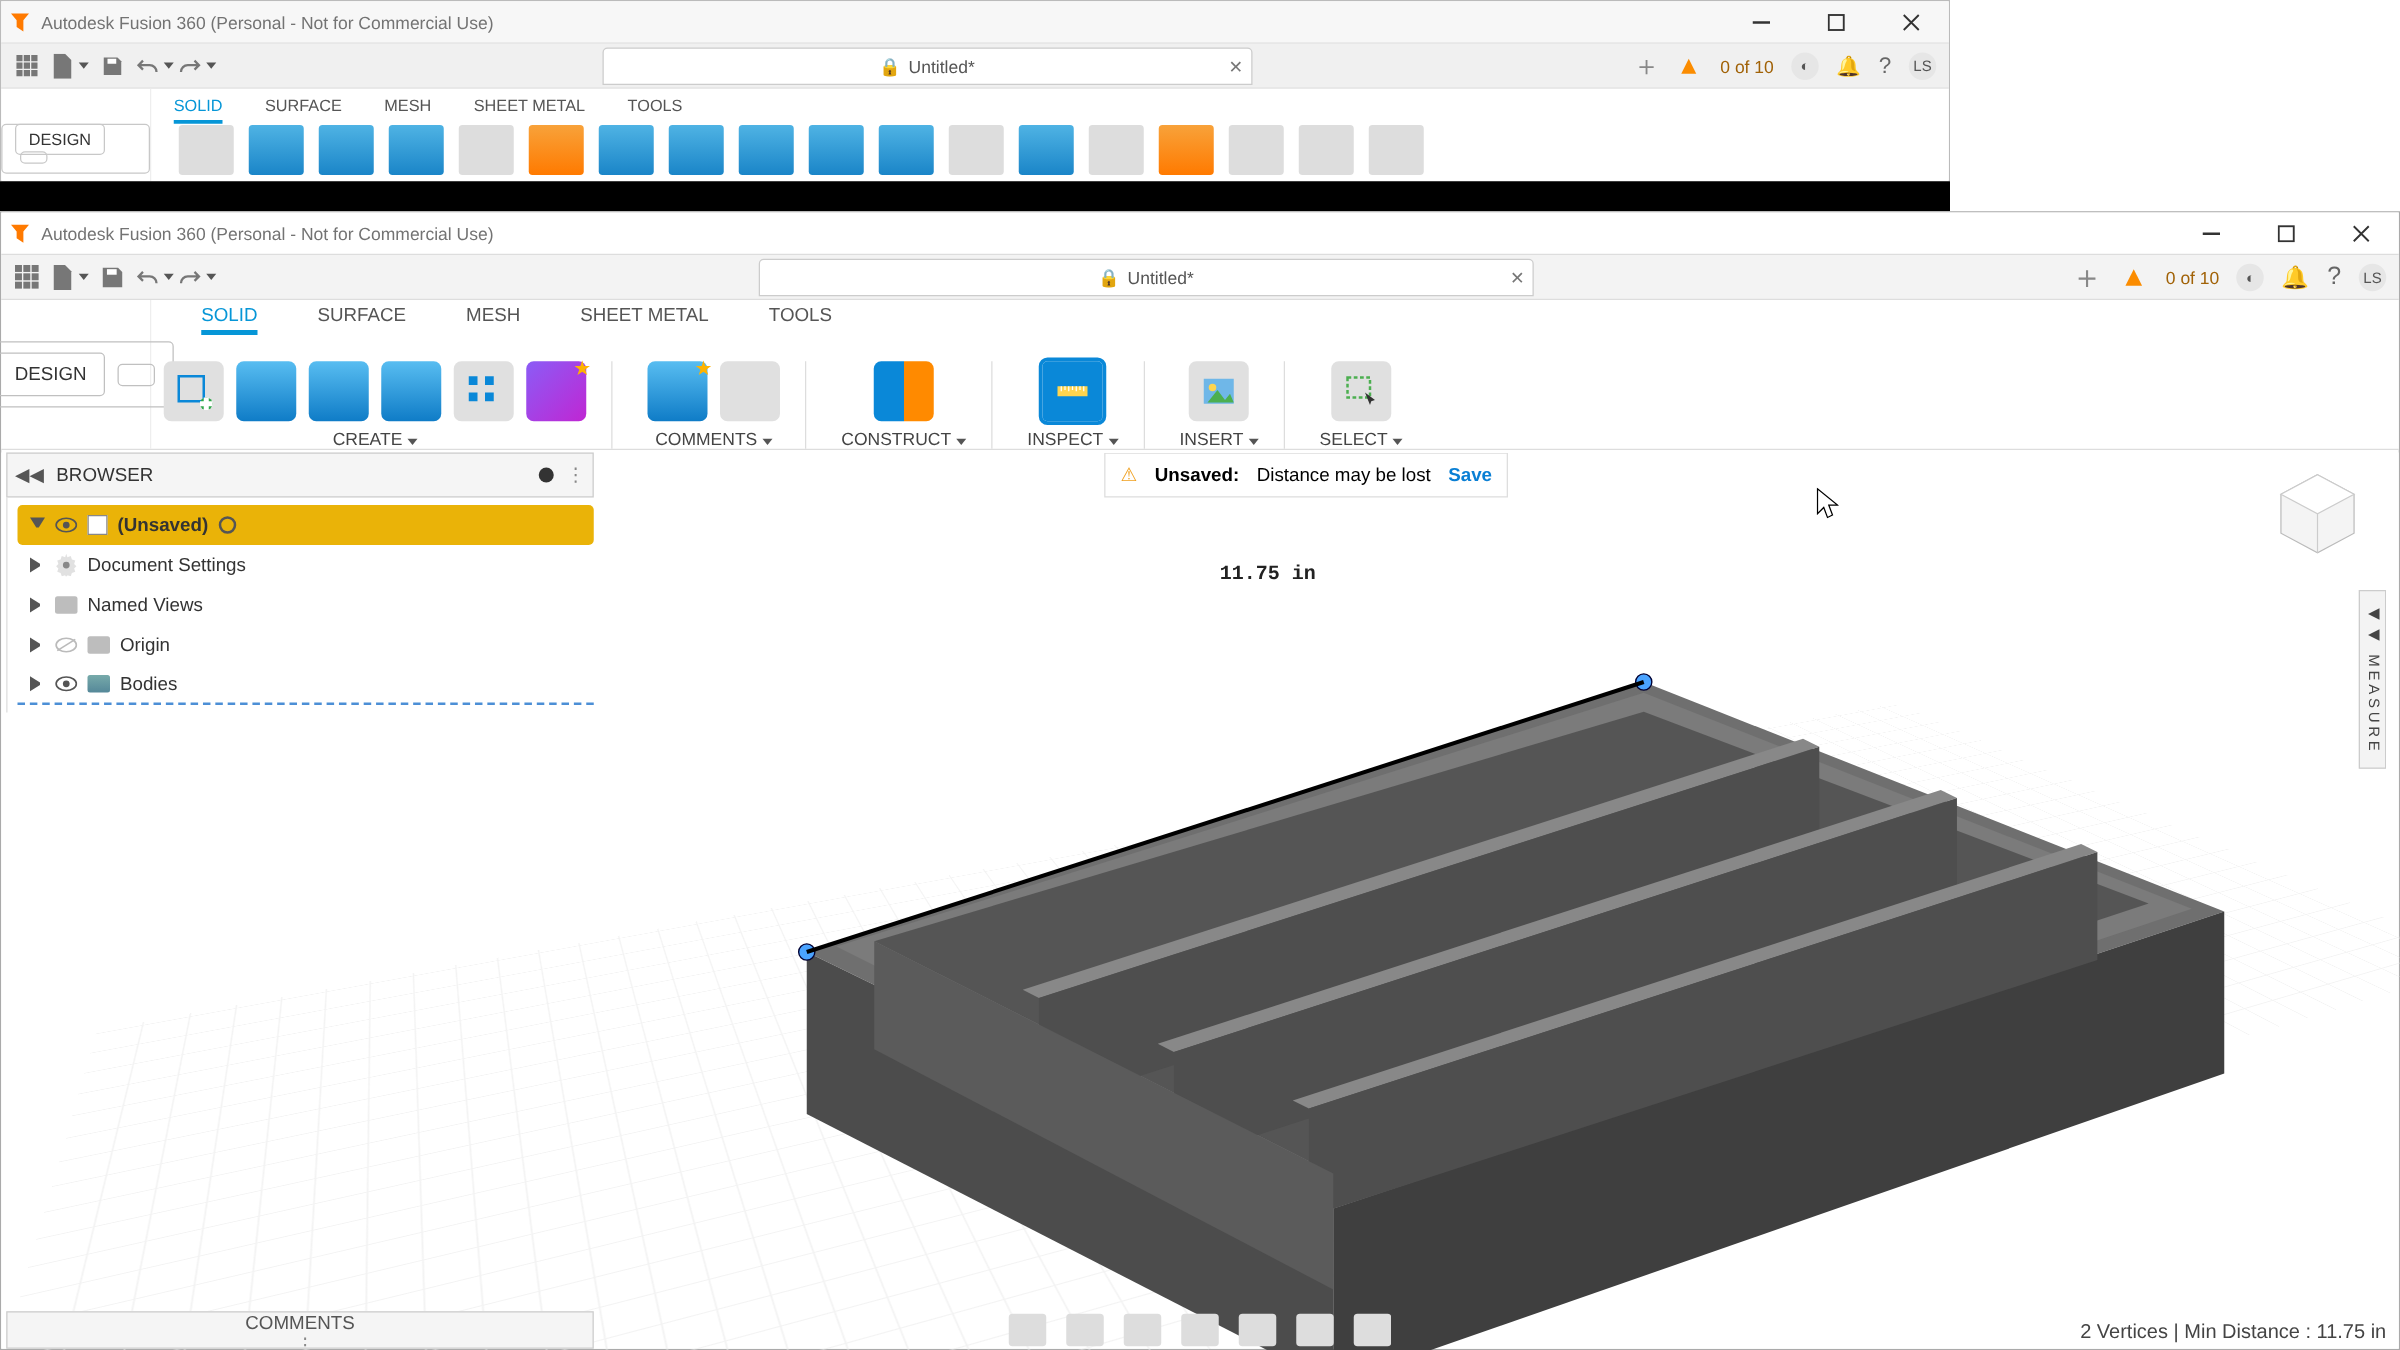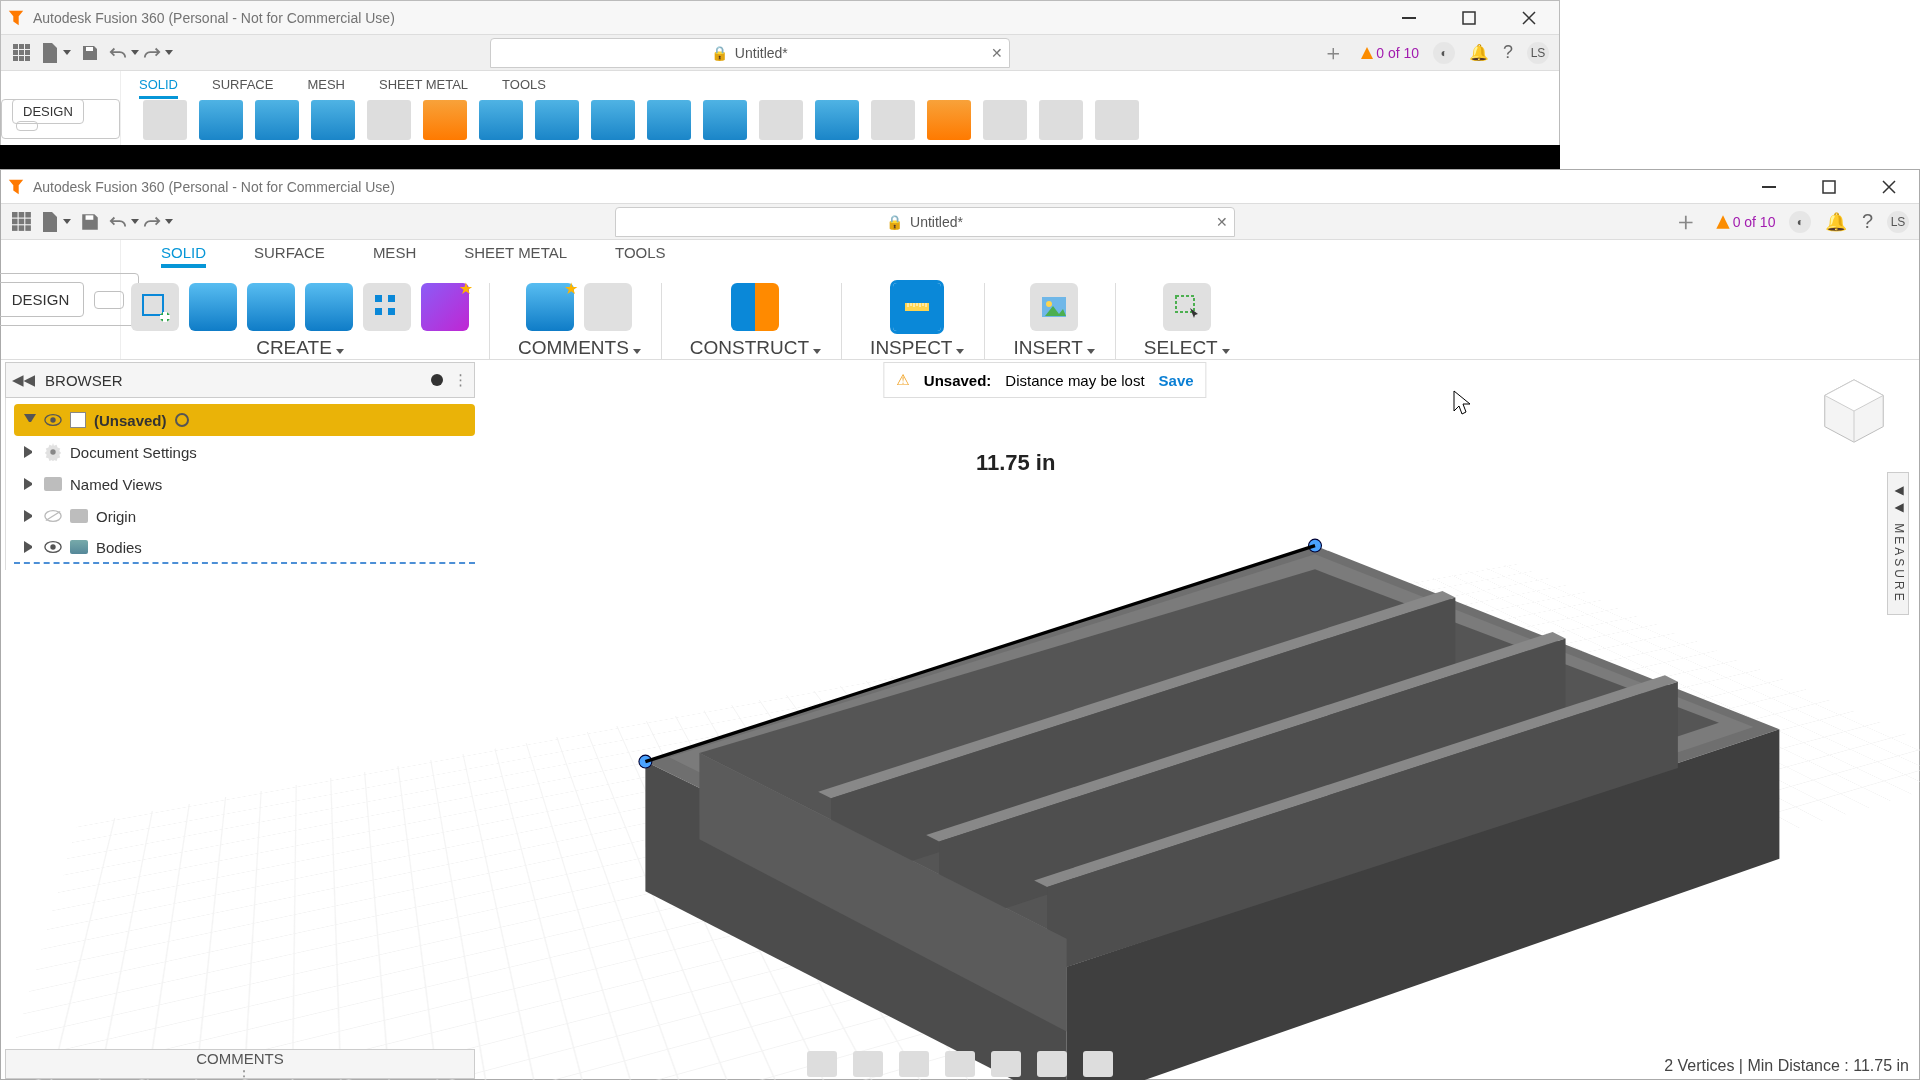--- a/index.html
+++ b/index.html
@@ -15,21 +15,21 @@
   .win-btn { width: 36px; height: 28px; display: flex; align-items: center; justify-content: center; color: #333; }
   .win-btn svg { width: 14px; height: 14px; }
 
   .qat { height: 36px; display: flex; align-items: center; background: #f0f0f0; border-bottom: 1px solid #ddd; padding-left: 6px; }
   .qat .grid-icon, .qat .file-icon, .qat .save-icon, .qat .undo-icon, .qat .redo-icon { width: 30px; height: 30px; display: flex; align-items: center; justify-content: center; margin-right: 4px; color: #555; }
   .tab-well { flex: 1; display: flex; align-items: center; justify-content: center; position: relative; }
   .doctab { background: #fff; border: 1px solid #ccc; border-radius: 4px 4px 0 0; height: 30px; min-width: 520px; display: flex; align-items: center; justify-content: center; font-size: 14px; color: #555; position: relative; }
   .doctab .lock { margin-right: 6px; color: #777; }
   .doctab .close { position: absolute; right: 6px; color: #777; }
   .qat-right { display: flex; align-items: center; gap: 14px; padding-right: 10px; }
-  .ext-count { display: flex; align-items: center; gap: 0; font-size: 14px; color: #a21caf; text-align: right; }
+  .ext-count { display: flex; align-items: center; gap: 16px; font-size: 14px; color: #a16207; text-align: right; }
   .circ-icon { width: 22px; height: 22px; border-radius: 50%; background: #e6e6e6; display: flex; align-items: center; justify-content: center; font-size: 12px; color: #555; }
 
   .ribbon-row { height: 74px; display: flex; background: #fff; }
   .workspace-pill { width: 120px; display: flex; align-items: flex-end; justify-content: center; padding-bottom: 6px; border-right: 1px solid #eee; }
   .workspace-pill span { border: 1px solid #c8c8c8; border-radius: 4px; padding: 4px 10px; font-size: 13px; color: #333; }
   .ribbon-tabs { display: flex; align-items: flex-start; gap: 34px; padding: 6px 18px 0 18px; font-size: 13px; color: #555; }
   .ribbon-tabs .tab.active { color: #0696d7; border-bottom: 3px solid #0696d7; padding-bottom: 4px; }
   .ribbon-icons { position: absolute; bottom: 0; left: 130px; display: flex; gap: 12px; padding: 4px 12px 4px; }
   .ribbon-icons .ic { width: 44px; height: 40px; background: linear-gradient(#4fb3e4,#1a85c8); border-radius: 3px; }
   .ribbon-icons .ic.alt { background: linear-gradient(#f8a23a,#ff7a00); }
@@ -45,21 +45,21 @@
 
   .ribbon-main { height: 120px; background: #fff; border-bottom: 1px solid #ddd; display: flex; position: relative; }
   .ribbon-main .workspace { width: 120px; display: flex; align-items: center; justify-content: center; border-right: 1px solid #eee; }
   .ribbon-main .workspace span { border: 1px solid #c0c0c0; border-radius: 4px; padding: 8px 14px; font-size: 15px; color: #333; display: flex; align-items: center; gap: 6px; }
   .rib-tabs { position: absolute; top: 4px; left: 160px; display: flex; gap: 48px; font-size: 15px; color: #555; }
   .rib-tabs .active { color: #0696d7; border-bottom: 4px solid #0696d7; padding-bottom: 3px; }
   .rib-groups { position: absolute; bottom: 0; left: 130px; right: 6px; display: flex; align-items: flex-end; height: 90px; gap: 28px; }
   .rgrp { display: flex; flex-direction: column; align-items: center; gap: 2px; }
   .rgrp .icons { display: flex; gap: 10px; }
   .rgrp .icons .ic { width: 48px; height: 48px; border-radius: 6px; display: flex; align-items: center; justify-content: center; }
-  .rgrp .lbl { font-size: 19px; color: #444; margin-top: 4px; }
+  .rgrp .lbl { font-size: 14px; color: #444; margin-top: 4px; }
   .ic-blue { background: linear-gradient(#58bdf1,#0f7cc7); }
   .ic-plain { background: #e0e0e0; }
   .ic-accent { background: #0a88d8; }
   .rgrp.sep { border-right: 1px solid #ddd; padding-right: 20px; }
 
   .workarea { position: absolute; top: 192px; bottom: 0; left: 0; right: 0; background: #fff; }
 
   
   .browser { position: absolute; left: 4px; top: 0; width: 470px; }
   .browser-hdr { height: 36px; background: #f5f5f5; border: 1px solid #ccc; display: flex; align-items: center; padding: 0 6px; font-size: 15px; color: #333; }
@@ -82,21 +82,21 @@
       repeating-linear-gradient( 0deg, transparent 0 30px, #e9e9e9 30px 31px),
       repeating-linear-gradient(90deg, transparent 0 30px, #e9e9e9 30px 31px);
       transform: perspective(1400px) rotateX(62deg) rotateZ(-25deg) translateY(120px); transform-origin: 50% 60%; opacity: .55;
   }
   .model { position: absolute; inset: 0; pointer-events: none; }
 
   .unsaved-bar { position: absolute; top: 0; left: 50%; transform: translateX(-50%); display: flex; align-items: center; gap: 14px; background: #fff; border: 1px solid #ddd; height: 36px; padding: 0 12px; font-size: 15px; }
   .warn { color: #f0a020; }
   .save-link { color: #0a7fd4; cursor: pointer; font-weight: bold; }
 
-  .dim-label { position: absolute; top: 88px; left: 46%; font-size: 22px; font-weight: 700; color: #222; }
+  .dim-label { position: absolute; top: 88px; left: 46%; font-size: 16px; font-weight: 700; color: #222; font-family: Liberation Mono, monospace; }
 
   .viewcube { position: absolute; top: 10px; right: 16px; width: 78px; height: 78px; }
   .measure-tab { position: absolute; top: 110px; right: 0; width: 22px; background: #f3f3f3; border: 1px solid #ccc; writing-mode: vertical-rl; text-orientation: mixed; font-size: 12px; color: #444; padding: 10px 2px; letter-spacing: 3px; }
 
   .comments-bar { position: absolute; left: 4px; bottom: 0; width: 470px; height: 30px; background: #f5f5f5; border: 1px solid #ccc; display: flex; align-items: center; padding: 0 8px; font-size: 15px; color: #555; flex-direction: column; }
   .status-right { position: absolute; right: 10px; bottom: 4px; font-size: 16px; color: #444; }
 
   .nav-bar { position: absolute; left: 50%; bottom: 2px; transform: translateX(-50%); display: flex; gap: 16px; }
   .nav-bar .nic { width: 30px; height: 26px; background: #ddd; border-radius: 3px; }
 

